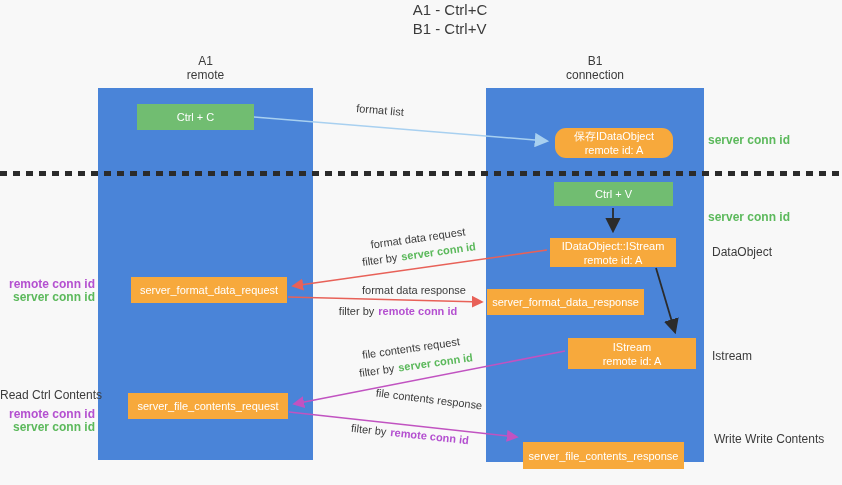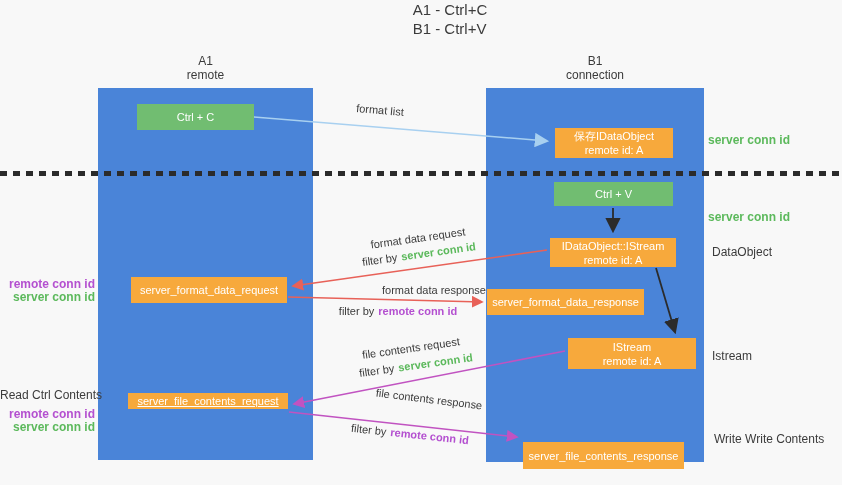--- a/index.html
+++ b/index.html
@@ -26,27 +26,27 @@
     background:repeating-linear-gradient(to right,var(--arrow-black) 0 7px,transparent 7px 13px);
   }
   
   .node{
     display:flex;flex-direction:column;align-items:center;justify-content:center;
     color:#fff;font-size:11px;line-height:14px;text-align:center;z-index:2;white-space:nowrap;
   }
   .node.green{background:var(--node-green);}
   .node.orange{background:var(--node-orange);}
   .n-ctrlc{left:137px;top:104px;width:117px;height:26px;}
-  .n-save{left:555px;top:128px;width:118px;height:30px;}
+  .n-save{left:555px;top:128px;width:118px;height:30px;border-radius:11px;}
   .n-ctrlv{left:554px;top:182px;width:119px;height:24px;}
   .n-getdata{left:550px;top:238px;width:126px;height:29px;}
   .n-fmtreq{left:131px;top:277px;width:156px;height:26px;}
   .n-fmtresp{left:487px;top:289px;width:157px;height:26px;}
   .n-istream{left:568px;top:338px;width:128px;height:31px;}
-  .n-filereq{left:128px;top:393px;width:160px;height:16px;text-decoration:underline;}
+  .n-filereq{left:128px;top:393px;width:160px;height:26px;}
   .n-fileresp{left:523px;top:442px;width:161px;height:27px;}
   
   .side{font-size:12px;line-height:13px;white-space:nowrap;z-index:4;}
   .green-t{color:var(--text-green);font-weight:bold;}
   .purple-t{color:var(--text-purple);font-weight:bold;}
   .dark-t{color:var(--text-dark);}
   .left-col-lbl{left:0;width:95px;text-align:right;}
   
   .flow-lbl{font-size:11px;line-height:13px;color:var(--text-dark);white-space:nowrap;text-align:center;z-index:4;}
   .flow-lbl .key{margin-left:4px;}
@@ -146,21 +146,21 @@
     <line class="st-mag" x1="289" y1="412" x2="517" y2="437" marker-end="url(#ah-mag)"></line>
   </svg>
 
   <div class="abs flow-lbl rot-pos5" style="left:330px;top:104px;width:100px;">format list</div>
 
   <div class="abs flow-lbl rot-neg" style="left:358px;top:232px;width:120px;">format data request</div>
   <div class="abs flow-lbl rot-neg" style="left:355px;top:248px;width:128px;">
     <span>filter by</span><span class="key green-t">server conn id</span>
   </div>
 
-  <div class="abs flow-lbl" style="left:354px;top:284px;width:120px;margin-left:20px;">format data response</div>
+  <div class="abs flow-lbl" style="left:354px;top:284px;width:120px;">format data response</div>
   <div class="abs flow-lbl" style="left:336px;top:305px;width:124px;">
     <span>filter by</span><span class="key purple-t">remote conn id</span>
   </div>
 
   <div class="abs flow-lbl rot-neg" style="left:352px;top:342px;width:118px;">file contents request</div>
   <div class="abs flow-lbl rot-neg" style="left:352px;top:359px;width:128px;">
     <span>filter by</span><span class="key green-t">server conn id</span>
   </div>
 
   <div class="abs flow-lbl rot-pos7" style="left:368px;top:393px;width:122px;">file contents response</div>

